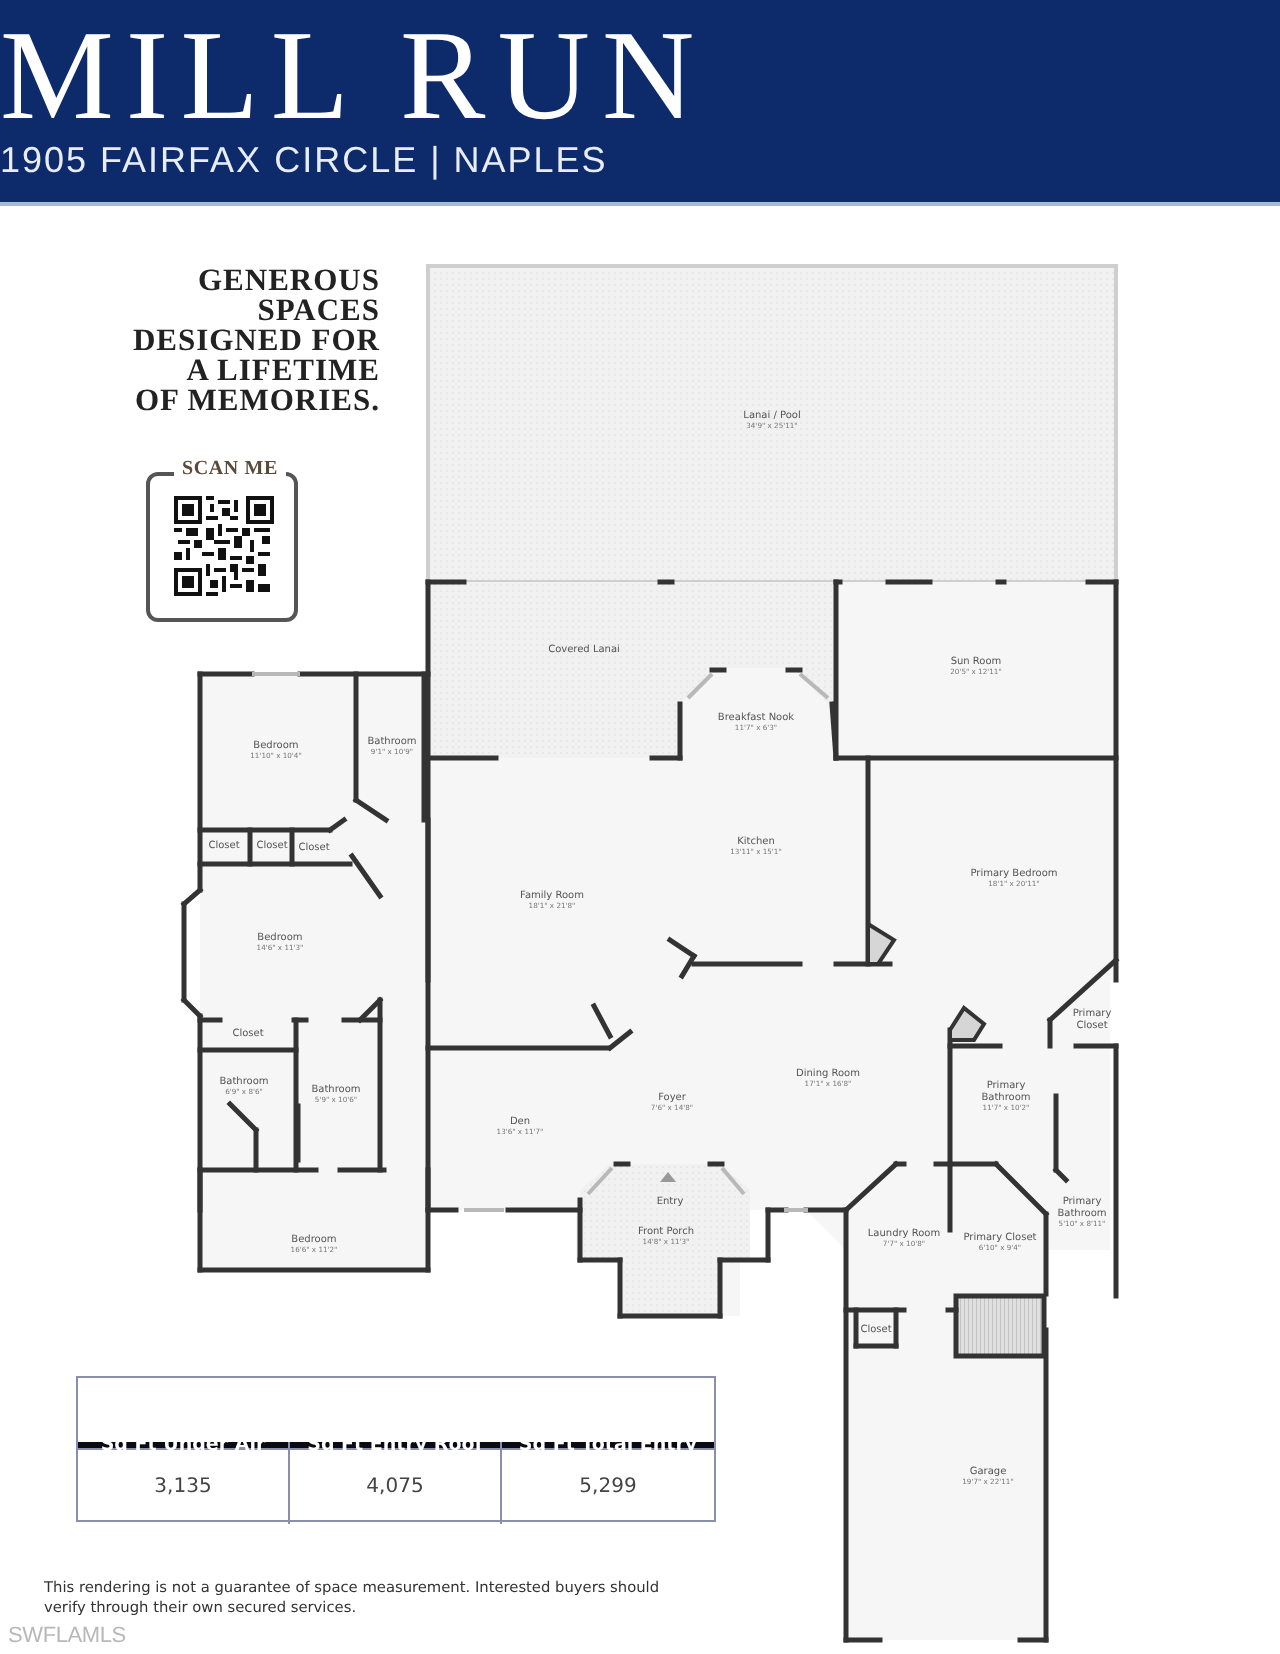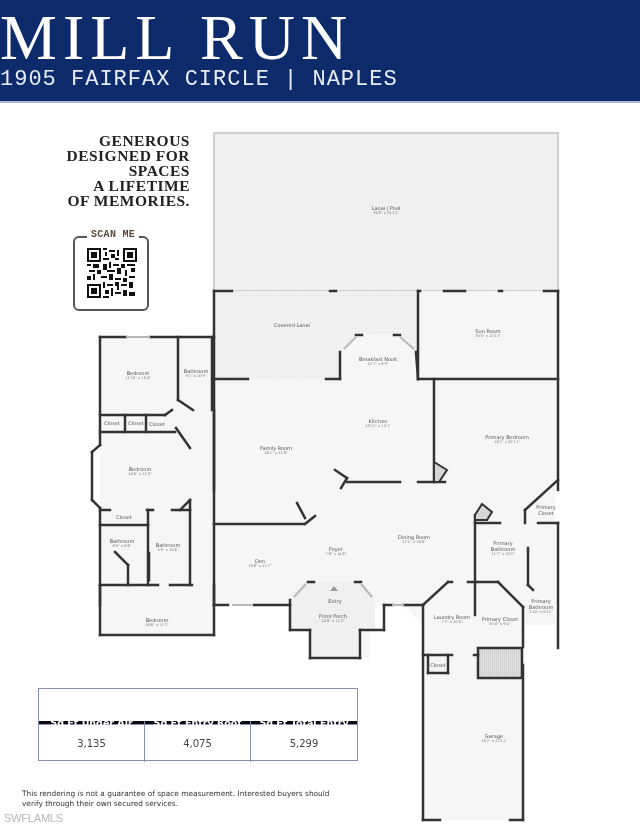--- a/index.html
+++ b/index.html
@@ -11,39 +11,39 @@
     background: #0d2a6b; border-bottom: 2px solid #a8b8d8;
     text-align: left; color: #ffffff;
   }
   .header .title {
     position: absolute; left: 0; right: 0; top: 6px;
     font-family: "Liberation Serif", "DejaVu Serif", serif;
     font-size: 64px; letter-spacing: 6px; line-height: 64px; font-weight: normal;
   }
   .header .subtitle {
     position: absolute; left: 0; right: 0; top: 68px;
-    font-family: Liberation Mono, monospace; font-weight: 300;
-    font-size: 22px; letter-spacing: 1px; line-height: 24px; color: #e8ecf6;
+    font-family: Liberation Sans, sans-serif; font-weight: 300;
+    font-size: 18px; letter-spacing: 1px; line-height: 24px; color: #e8ecf6;
   }
 
   .tagline {
     position: absolute; left: 38px; top: 133px; width: 152px;
     text-align: right;
     font-family: "Liberation Serif", "DejaVu Serif", serif; font-weight: bold;
     font-size: 15.5px; line-height: 15px; color: #222; letter-spacing: 0.5px;
   }
   .tagline div { white-space: nowrap; }
 
   .qr-box {
     position: absolute; left: 73px; top: 236px; width: 76px; height: 75px;
     border: 2px solid #555; border-radius: 6px;
   }
   .qr-label {
     position: absolute; left: 12px; top: -9px; padding: 0 4px; background: #fff;
-    font-family: Liberation Mono, monospace; font-weight: bold; font-size: 10px;
+    font-family: Liberation Serif, serif; font-weight: bold; font-size: 10px;
     color: #5a4a3a; letter-spacing: 0.3px;
   }
   .qr-code { position: absolute; left: 12px; top: 10px; width: 50px; height: 50px; }
 
   .plan { position: absolute; left: 0; top: 0; width: 640px; height: 827px; }
   .room-label {
     position: absolute; text-align: center; transform: translateX(-50%);
     font-family: "DejaVu Sans", sans-serif; color: #555; white-space: nowrap;
   }
   .room-label .name { font-size: 5px; line-height: 6px; }
@@ -79,22 +79,22 @@
 </head>
 <body>
 
 <div class="header">
   <div class="title">MILL RUN</div>
   <div class="subtitle">1905 FAIRFAX CIRCLE | NAPLES</div>
 </div>
 
 <div class="tagline">
   <div>GENEROUS</div>
+  <div>SPACES</div>
   <div>DESIGNED FOR</div>
-  <div>SPACES</div>
   <div>A LIFETIME</div>
   <div>OF MEMORIES.</div>
 </div>
 
 <div class="qr-box">
   <span class="qr-label">SCAN ME</span>
   <svg class="qr-code" viewBox="0 0 25 25" shape-rendering="crispEdges">
     <rect width="25" height="25" fill="#fff"></rect>
     <g fill="#111">
       <rect x="0" y="0" width="7" height="7"></rect>

